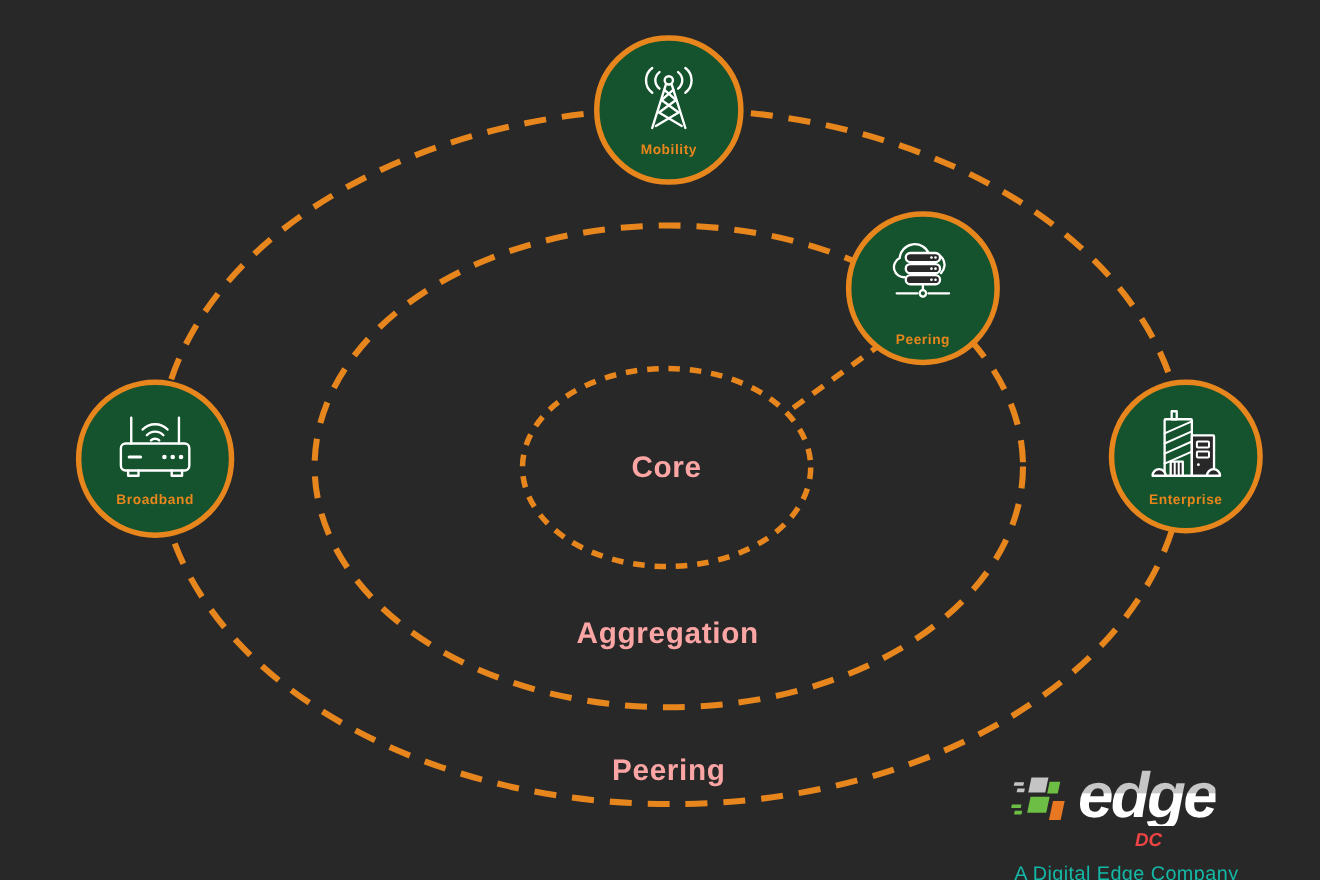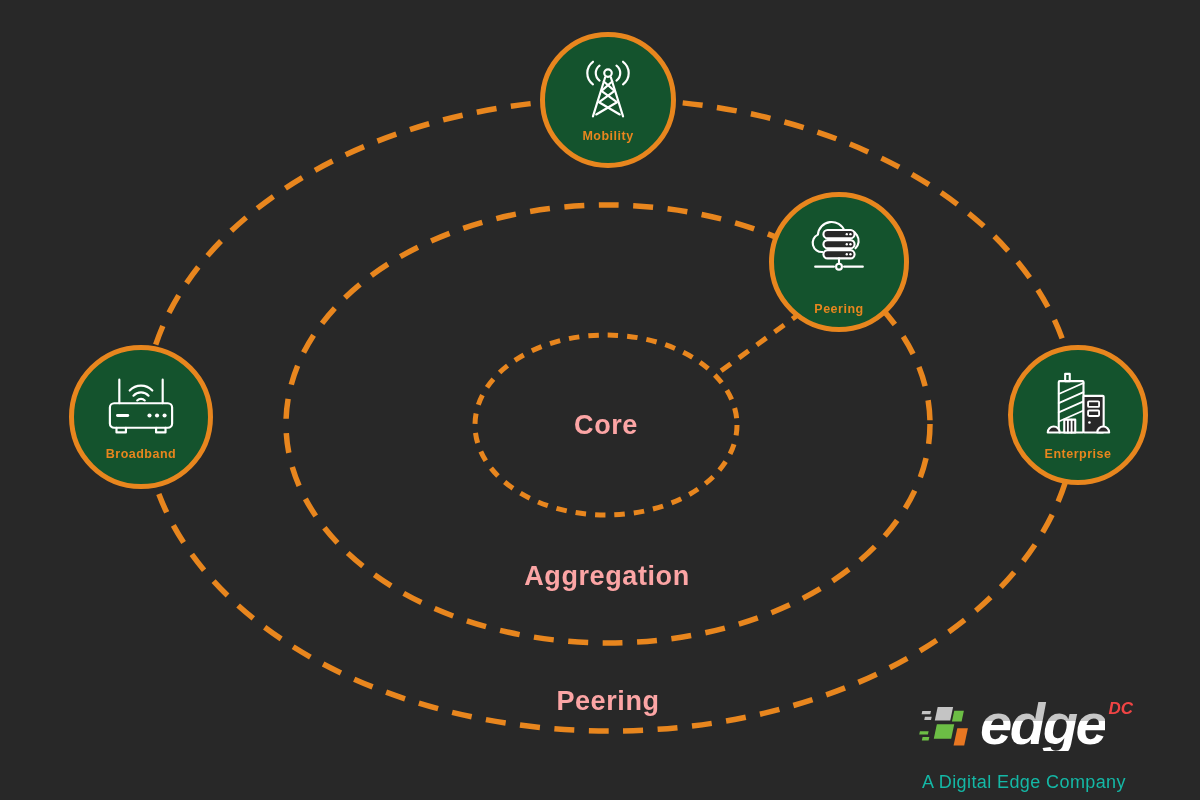--- a/index.html
+++ b/index.html
@@ -21,22 +21,22 @@
   .node-label{
     color:#E8861E;font-size:12.5px;font-weight:700;letter-spacing:.5px;white-space:nowrap;
   }
   .icon-stroke{stroke:#FFFFFF;stroke-width:2.3;fill:none;stroke-linecap:round;stroke-linejoin:round;}
   .icon-fill{fill:#FFFFFF;stroke:none;}
   .icon-mask{fill:#282828;stroke:#FFFFFF;stroke-width:2.3;stroke-linecap:round;stroke-linejoin:round;}
   .logo{position:absolute;left:914px;top:696px;width:250px;}
   .logo-row{display:flex;align-items:flex-start;}
   .logo-mark{margin-top:8px;}
   .wordmark{
-    display:flex;align-items:flex-start;margin-left:2px;
-    font-style:italic;font-weight:800;line-height:.95;letter-spacing:-2.5px;
+    display:flex;align-items:center;margin-left:2px;
+    font-style:italic;font-weight:800;line-height:.95;letter-spacing:-2.5px;flex-direction:column;
   }
   .wordmark-text{font-size:58px;color:#F2F2F2;}
   @supports ((-webkit-background-clip: text) or (background-clip: text)){
     .wordmark-text{
       background:linear-gradient(180deg,#c6c6c6 0%,#c6c6c6 46%,#ffffff 46%,#ffffff 100%);
       -webkit-background-clip:text;background-clip:text;color:transparent;
     }
   }
   .wordmark-sup{font-size:17px;color:#ef4444;letter-spacing:0;margin-top:5px;margin-left:3px;font-style:italic;font-weight:800;}
   .tagline{color:#14b8a6;font-size:18px;letter-spacing:.4px;padding-left:8px;margin-top:12px;}

